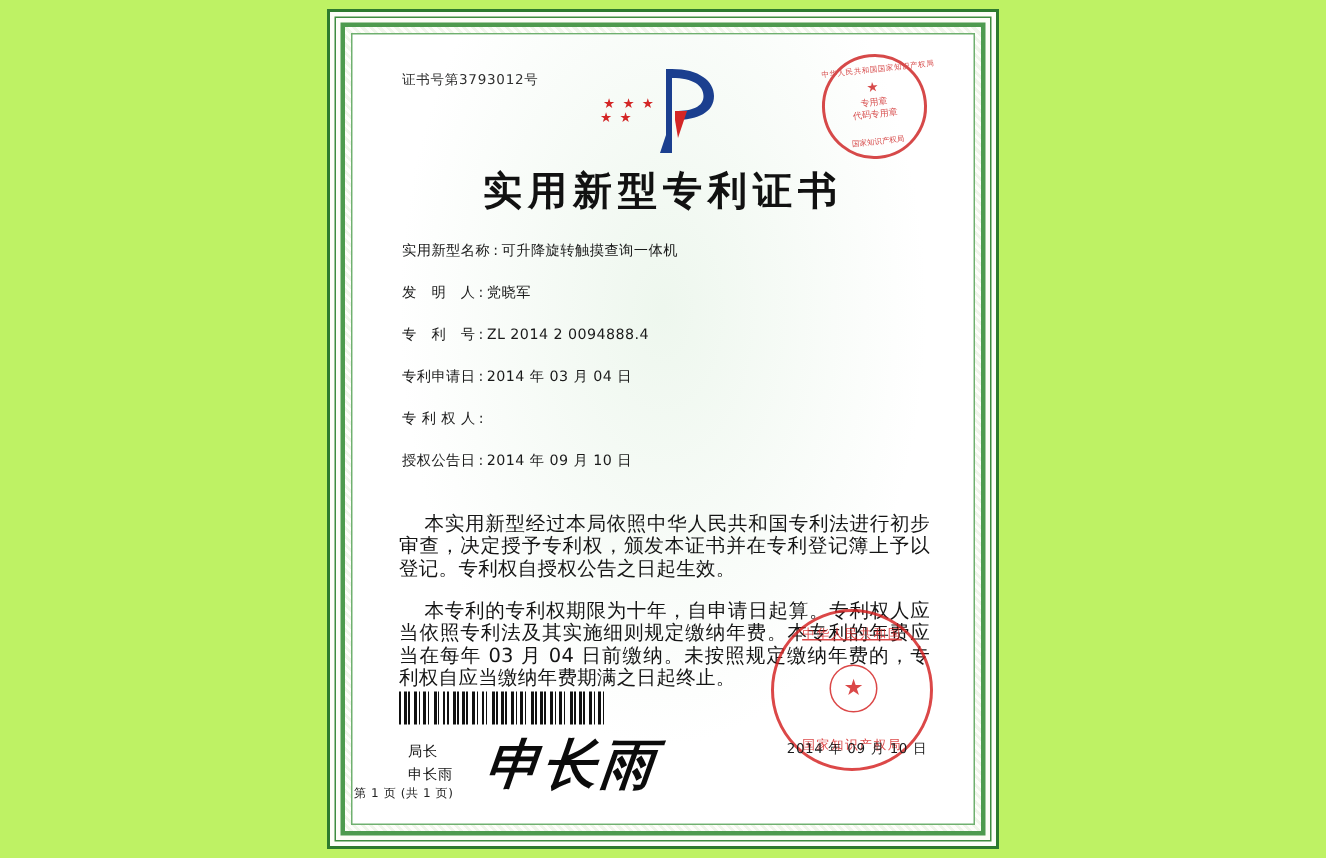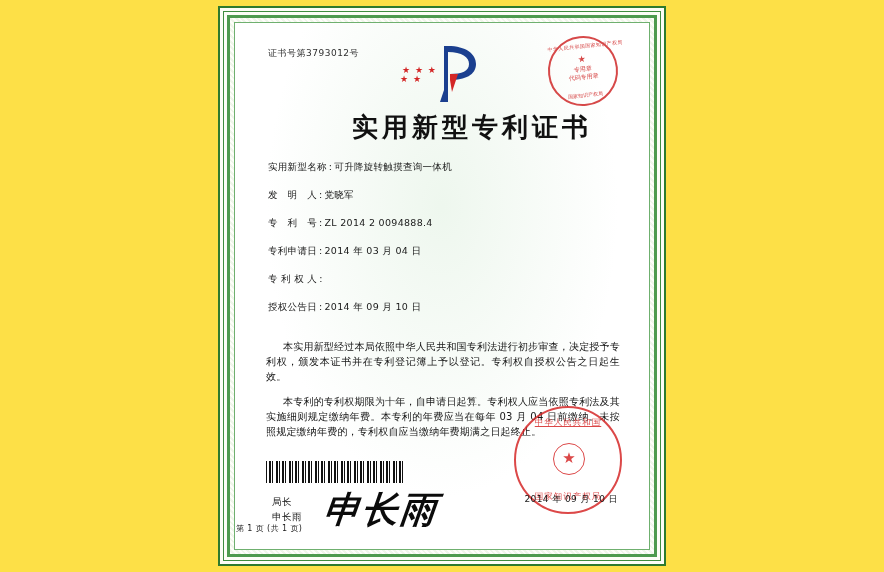--- a/index.html
+++ b/index.html
@@ -11,21 +11,21 @@
     width: 884px;
     height: 572px;
     font-family: "DejaVu Sans", "Liberation Sans", sans-serif;
     overflow: hidden;
   }
 
   #certificate-page {
     position: relative;
     width: 884px;
     height: 572px;
-    background: #fde047;
+    background: #bef264;
   }
 
   
   .cert-frame {
     position: absolute;
     left: 218px;
     top: 6px;
     width: 448px;
     height: 560px;
     background: #fdfdf7;
@@ -187,21 +187,20 @@
     position: absolute;
     left: 0;
     top: 86px;
     width: 412px;
     text-align: center;
     font-family: "DejaVu Serif", "Liberation Serif", serif;
     font-size: 26px;
     font-weight: bold;
     letter-spacing: 4px;
     color: #111111;
-    padding-left: 30px;
   }
 
   
   .fields {
     position: absolute;
     left: 32px;
     top: 137px;
     width: 352px;
   }
   .field-row {
@@ -227,21 +226,21 @@
   }
 
   
   .paragraphs {
     position: absolute;
     left: 30px;
     top: 305px;
     width: 354px;
   }
   .cert-para {
-    font-size: 10px;
+    font-size: 13px;
     line-height: 15px;
     color: #151515;
     text-align: justify;
     text-indent: 17px;
     margin-bottom: 9px;
     letter-spacing: 0.2px;
   }
 
   
   .barcode {

